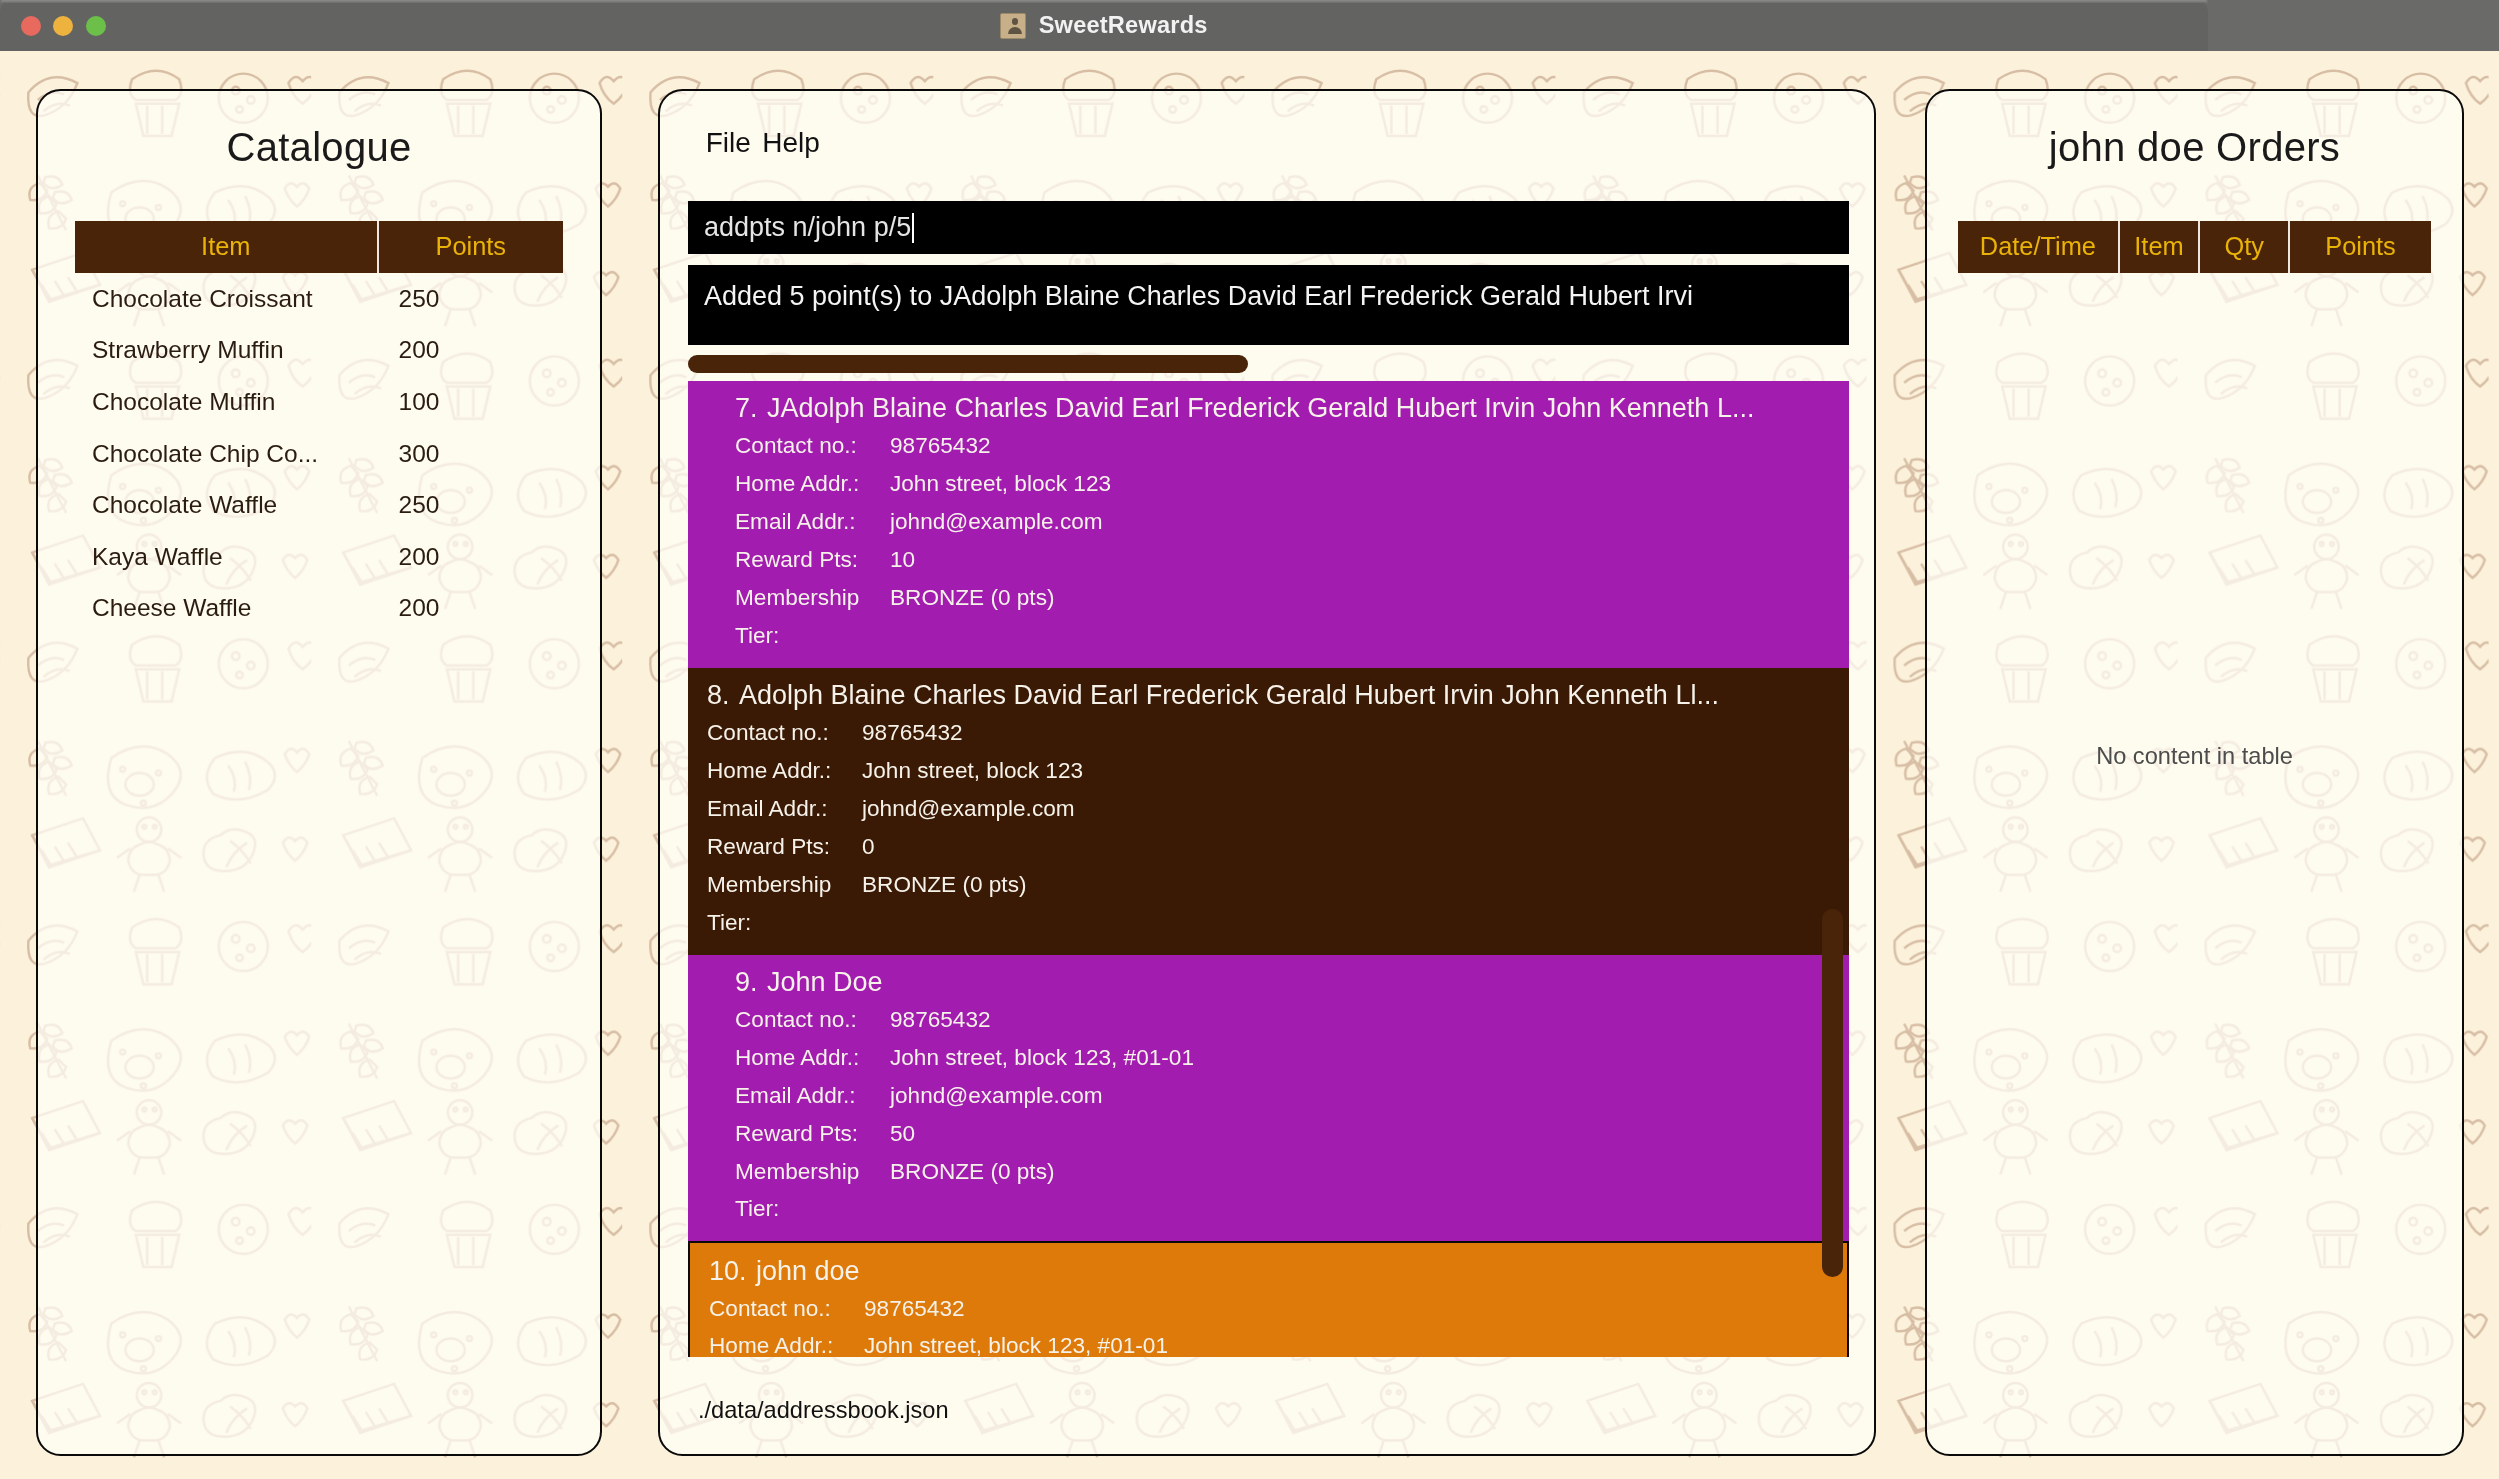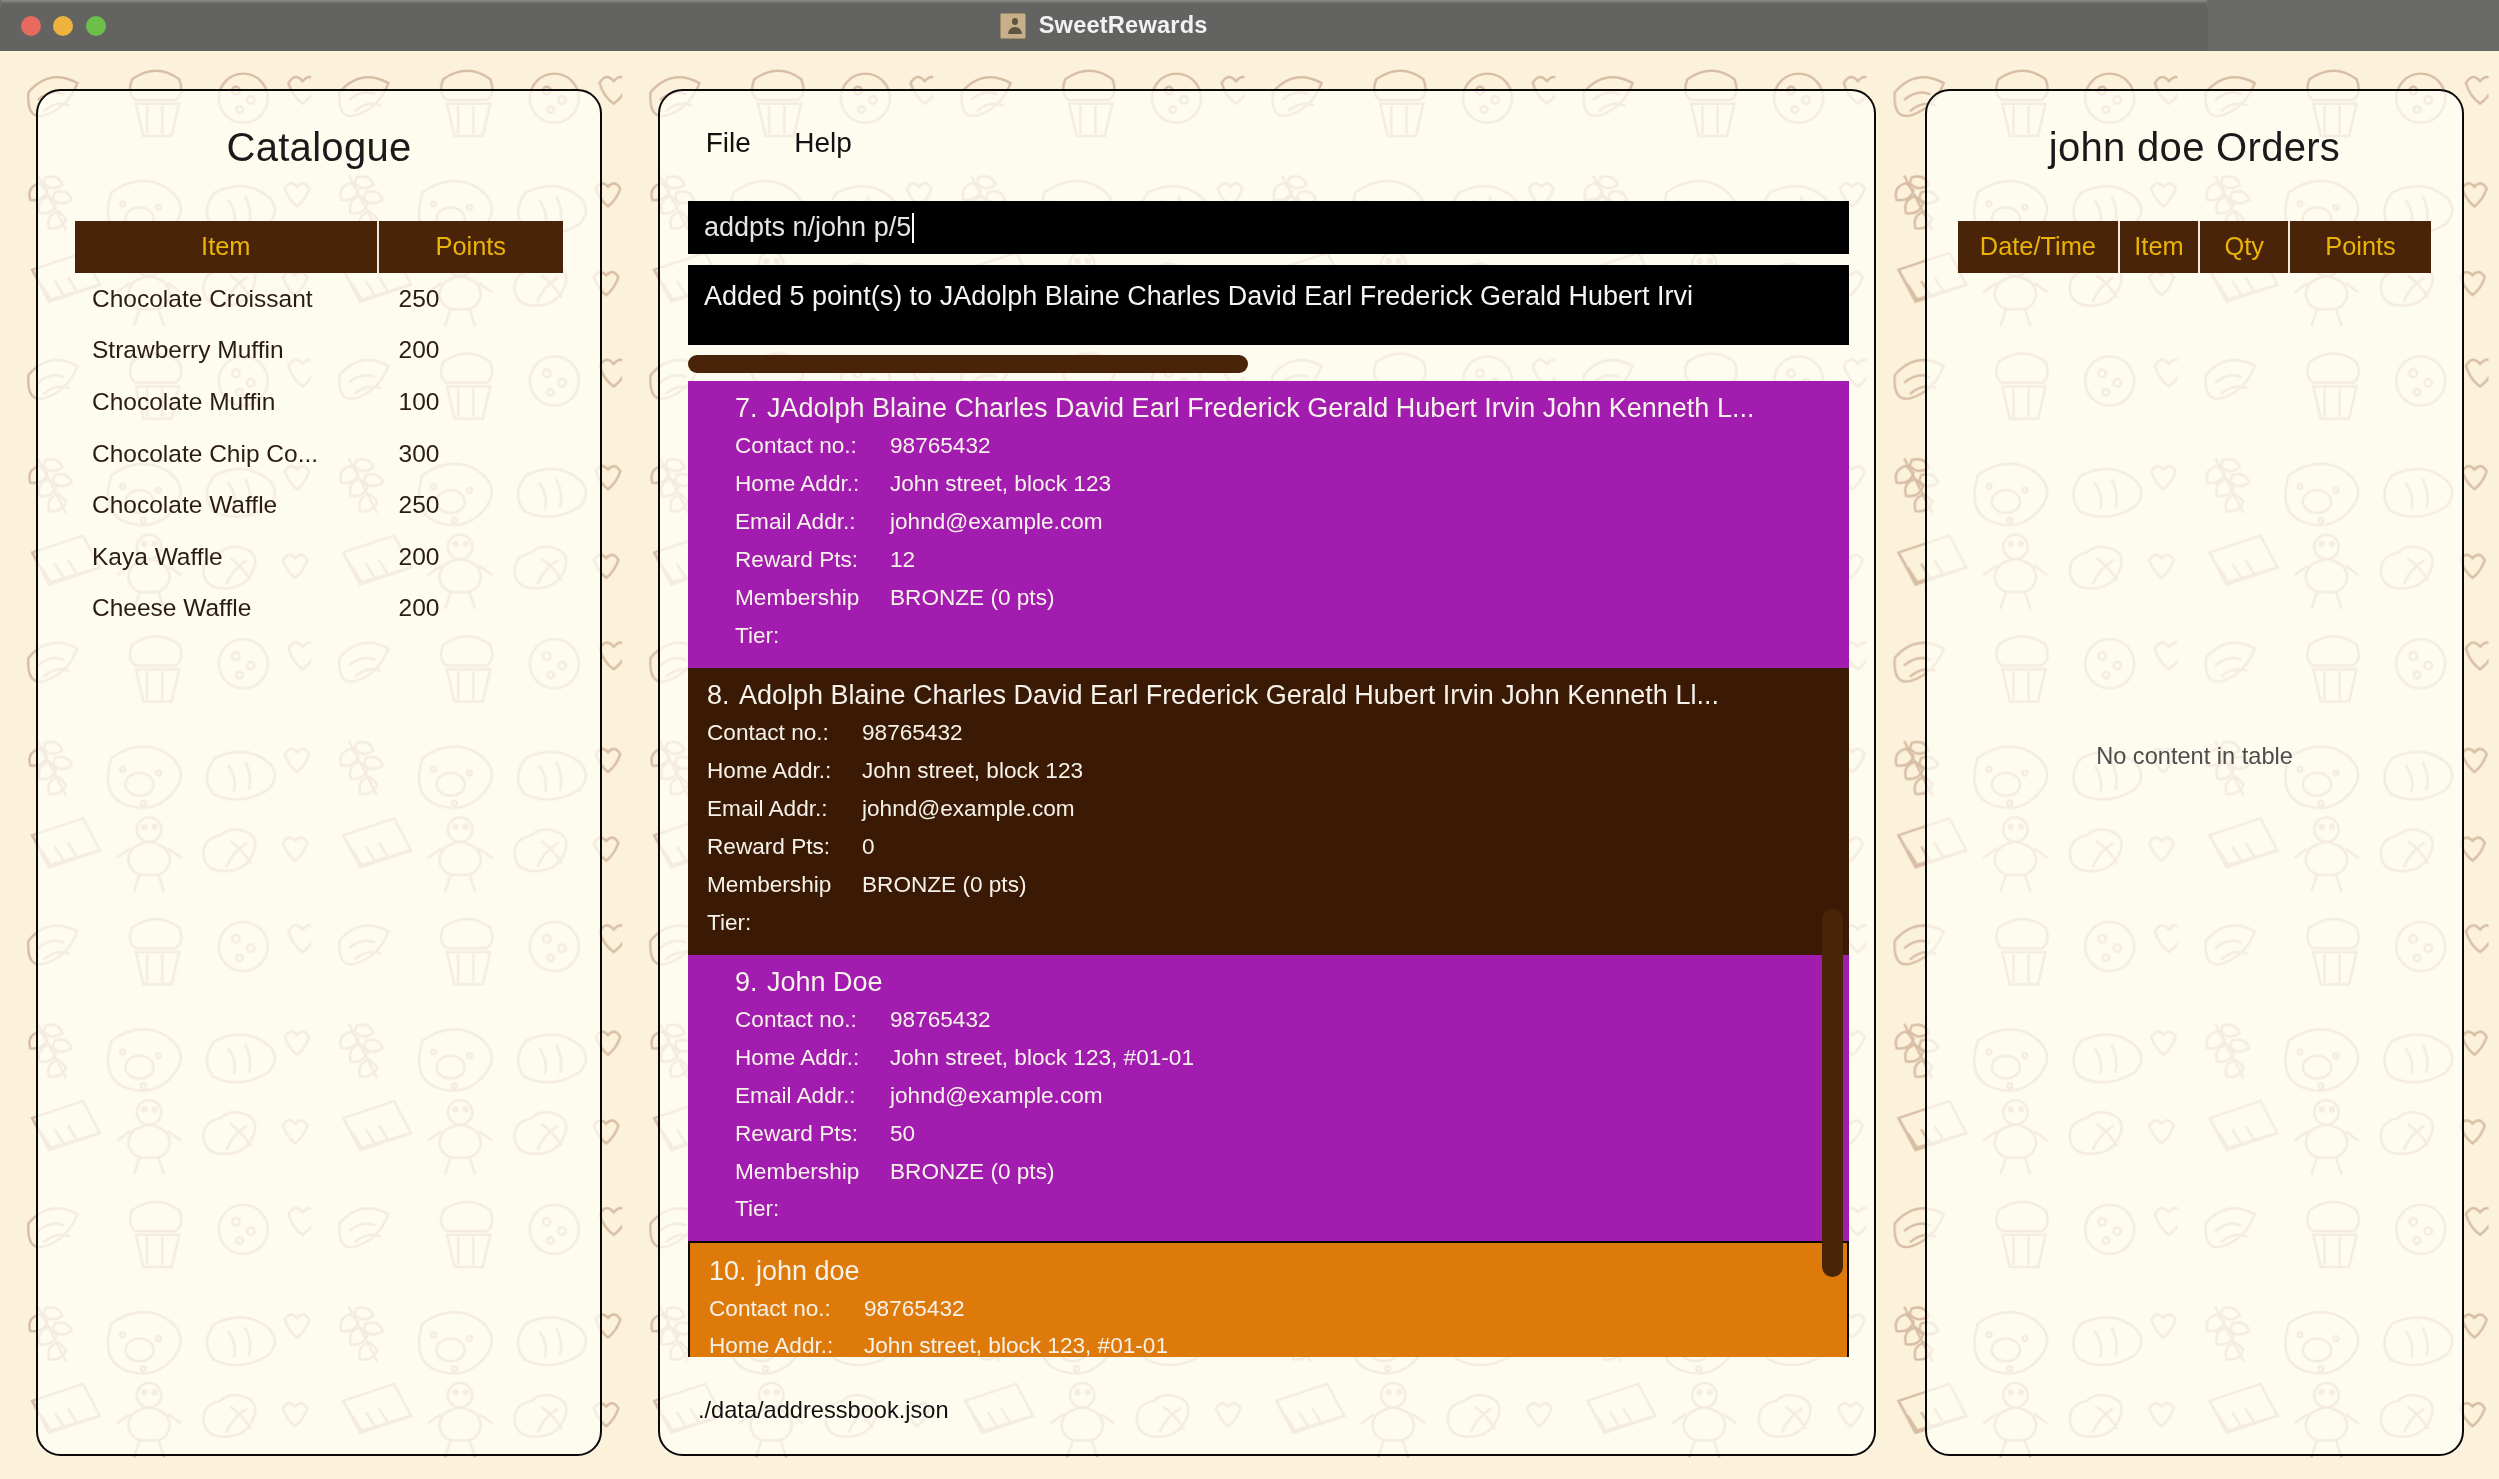--- a/index.html
+++ b/index.html
@@ -182,21 +182,20 @@
     left: 0; right: 0;
     top: 652px;
     text-align: center;
     font-size: 23.6px;
     color: #4c4c4c;
   }
 
   
   #menu-bar {
     display: flex;
-    gap: 32px;
     padding: 34px 0 0 40px;
   }
   .menu-item {
     font-size: 28px;
     color: #111;
     padding: 1.9px 5.7px;
     cursor: default;
   }
 
   #command-box {
@@ -460,21 +459,21 @@
               <div class="pc-row">
                 <span class="pc-label">Home Addr.:</span>
                 <span class="pc-value">John street, block 123</span>
               </div>
               <div class="pc-row">
                 <span class="pc-label">Email Addr.:</span>
                 <span class="pc-value">johnd@example.com</span>
               </div>
               <div class="pc-row">
                 <span class="pc-label">Reward Pts:</span>
-                <span class="pc-value">12</span>
+                <span class="pc-value">10</span>
               </div>
               <div class="pc-row">
                 <span class="pc-label">Membership Tier:</span>
                 <span class="pc-value">BRONZE (0 pts)</span>
               </div>
             </div>
             <div class="person-card even">
               <div class="pc-name"><span class="pc-index">8.</span><span>Adolph Blaine Charles David Earl Frederick Gerald Hubert Irvin John Kenneth Ll...</span></div>
               <div class="pc-row">
                 <span class="pc-label">Contact no.:</span>

